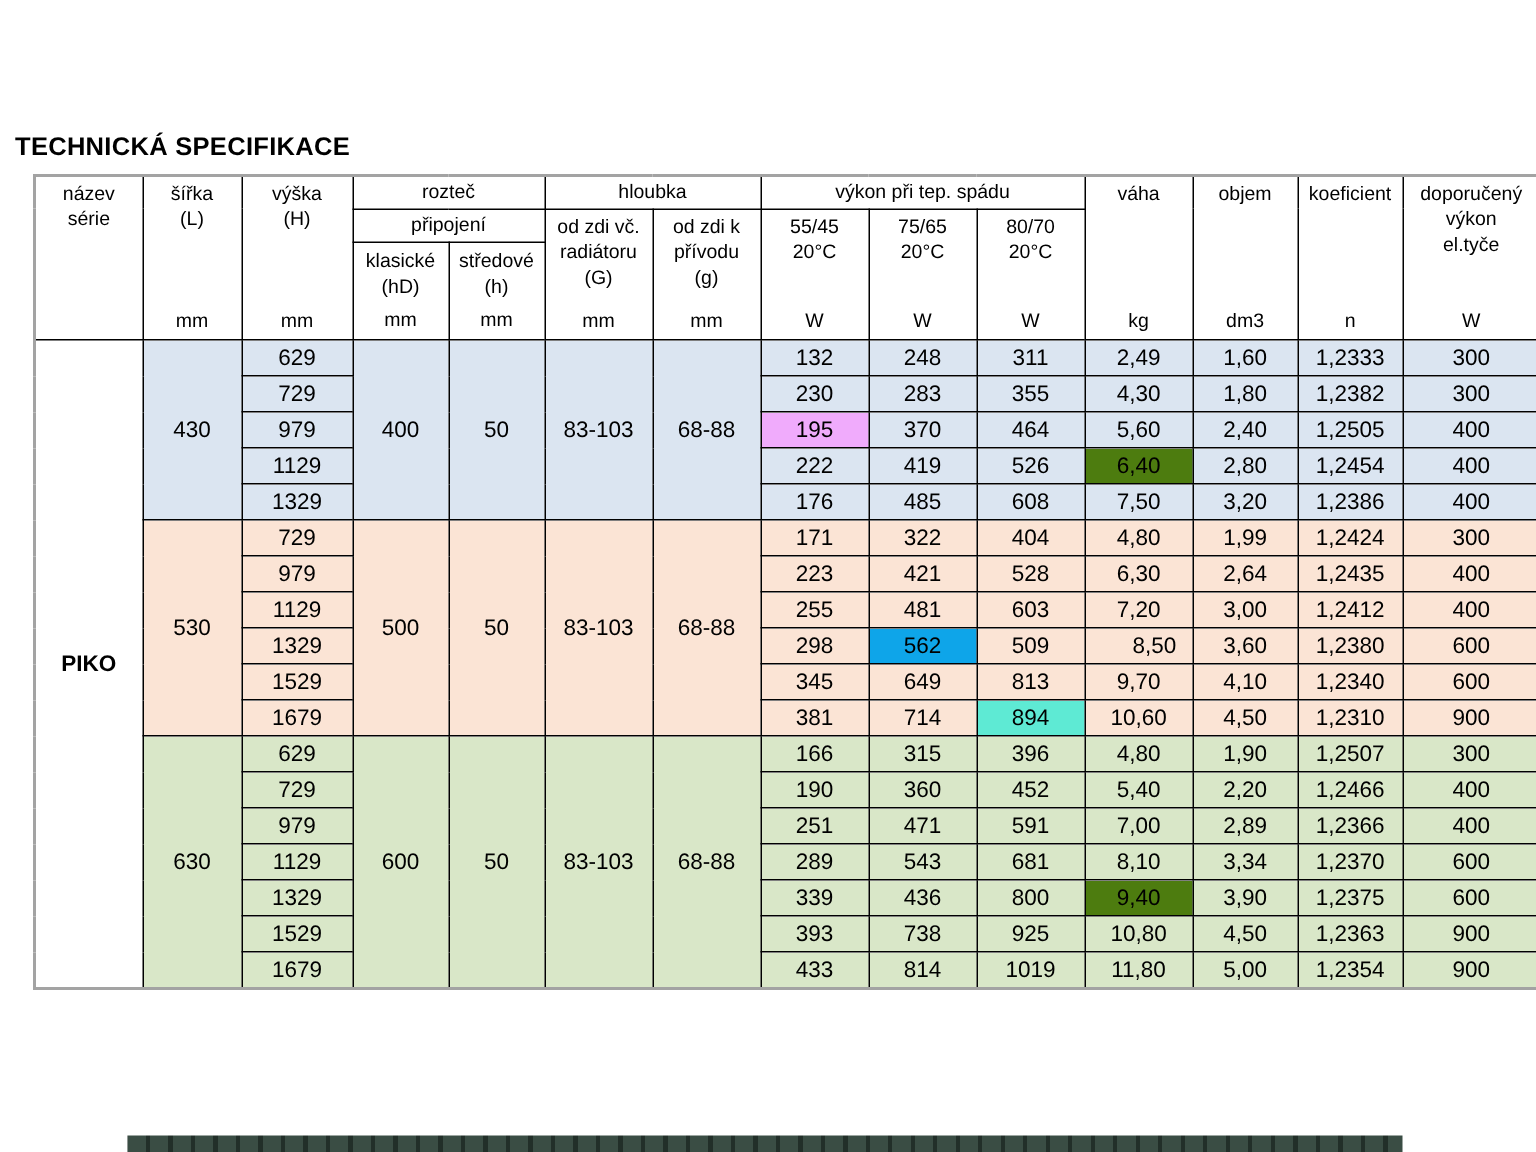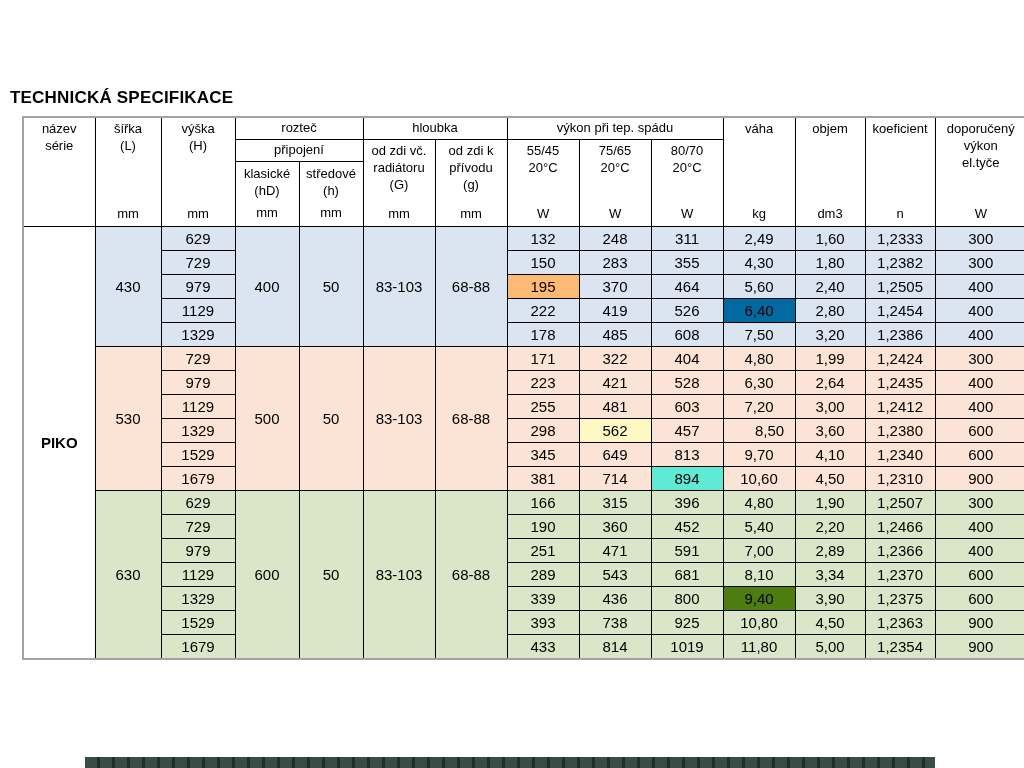--- a/index.html
+++ b/index.html
@@ -209,51 +209,51 @@
         <td style="background: rgb(219, 229, 241);">132</td>
         <td style="background: rgb(219, 229, 241);">248</td>
         <td style="background: rgb(219, 229, 241);">311</td>
         <td style="background: rgb(219, 229, 241);">2,49</td>
         <td style="background: rgb(219, 229, 241);">1,60</td>
         <td style="background: rgb(219, 229, 241); margin-left: 28px;">1,2333</td>
         <td style="background: rgb(219, 229, 241);">300</td>
       </tr>
       <tr>
         <td style="background: rgb(219, 229, 241);">729</td>
-        <td style="background: rgb(219, 229, 241);">150</td>
+        <td style="background: rgb(219, 229, 241);">230</td>
         <td style="background: rgb(219, 229, 241);">283</td>
         <td style="background: rgb(219, 229, 241);">355</td>
         <td style="background: rgb(219, 229, 241);">4,30</td>
         <td style="background: rgb(219, 229, 241);">1,80</td>
         <td style="background: rgb(219, 229, 241);">1,2382</td>
         <td style="background: rgb(219, 229, 241);">300</td>
       </tr>
       <tr>
         <td style="background: rgb(219, 229, 241);">979</td>
-        <td style="background: #fdba74;">195</td>
+        <td style="background: #f0abfc;">195</td>
         <td style="background: rgb(219, 229, 241);">370</td>
         <td style="background: rgb(219, 229, 241);">464</td>
         <td style="background: rgb(219, 229, 241);">5,60</td>
         <td style="background: rgb(219, 229, 241);">2,40</td>
         <td style="background: rgb(219, 229, 241);">1,2505</td>
         <td style="background: rgb(219, 229, 241);">400</td>
       </tr>
       <tr>
         <td style="background: rgb(219, 229, 241);">1129</td>
         <td style="background: rgb(219, 229, 241);">222</td>
         <td style="background: rgb(219, 229, 241);">419</td>
         <td style="background: rgb(219, 229, 241);">526</td>
-        <td style="background: #0369a1;">6,40</td>
+        <td style="background: #4d7c0f;">6,40</td>
         <td style="background: rgb(219, 229, 241);">2,80</td>
         <td style="background: rgb(219, 229, 241);">1,2454</td>
         <td style="background: rgb(219, 229, 241);">400</td>
       </tr>
       <tr>
         <td style="background: rgb(219, 229, 241);">1329</td>
-        <td style="background: rgb(219, 229, 241);">178</td>
+        <td style="background: rgb(219, 229, 241);">176</td>
         <td style="background: rgb(219, 229, 241);">485</td>
         <td style="background: rgb(219, 229, 241);">608</td>
         <td style="background: rgb(219, 229, 241);">7,50</td>
         <td style="background: rgb(219, 229, 241);">3,20</td>
         <td style="background: rgb(219, 229, 241);">1,2386</td>
         <td style="background: rgb(219, 229, 241);">400</td>
       </tr>
       <tr>
         <td rowspan="6" style="background: rgb(251, 228, 213);">530</td>
         <td style="background: rgb(251, 228, 213);">729</td>
@@ -285,22 +285,22 @@
         <td style="background: rgb(251, 228, 213);">481</td>
         <td style="background: rgb(251, 228, 213);">603</td>
         <td style="background: rgb(251, 228, 213);">7,20</td>
         <td style="background: rgb(251, 228, 213);">3,00</td>
         <td style="background: rgb(251, 228, 213);">1,2412</td>
         <td style="background: rgb(251, 228, 213);">400</td>
       </tr>
       <tr>
         <td style="background: rgb(251, 228, 213);">1329</td>
         <td style="background: rgb(251, 228, 213);">298</td>
-        <td style="background: #fef9c3;">562</td>
-        <td style="background: rgb(251, 228, 213);">457</td>
+        <td style="background: #0ea5e9;">562</td>
+        <td style="background: rgb(251, 228, 213);">509</td>
         <td style="background: rgb(251, 228, 213); padding-left: 21px;">8,50</td>
         <td style="background: rgb(251, 228, 213);">3,60</td>
         <td style="background: rgb(251, 228, 213);">1,2380</td>
         <td style="background: rgb(251, 228, 213);">600</td>
       </tr>
       <tr>
         <td style="background: rgb(251, 228, 213);">1529</td>
         <td style="background: rgb(251, 228, 213);">345</td>
         <td style="background: rgb(251, 228, 213);">649</td>
         <td style="background: rgb(251, 228, 213);">813</td>

